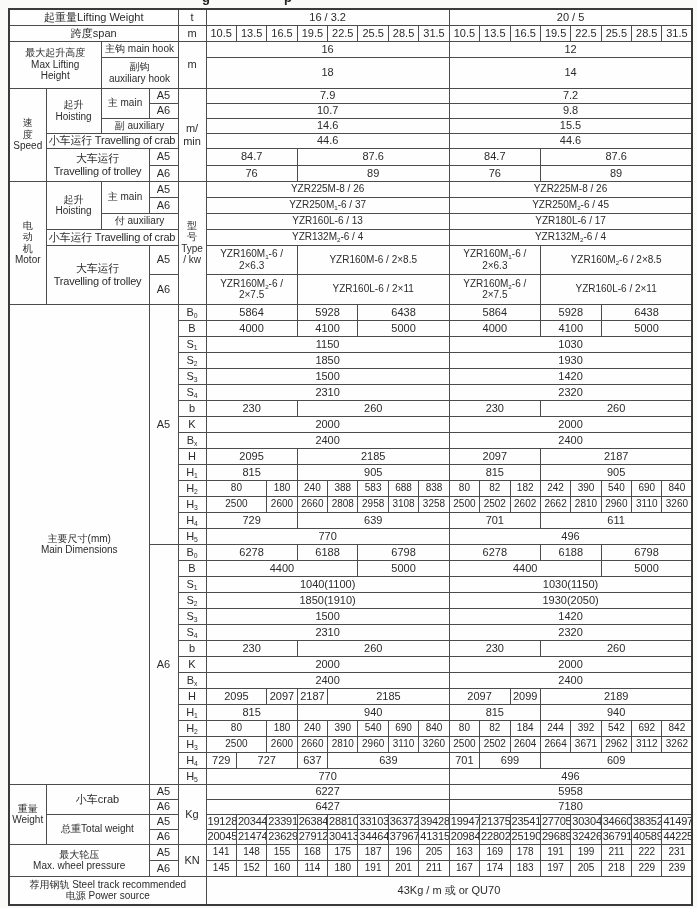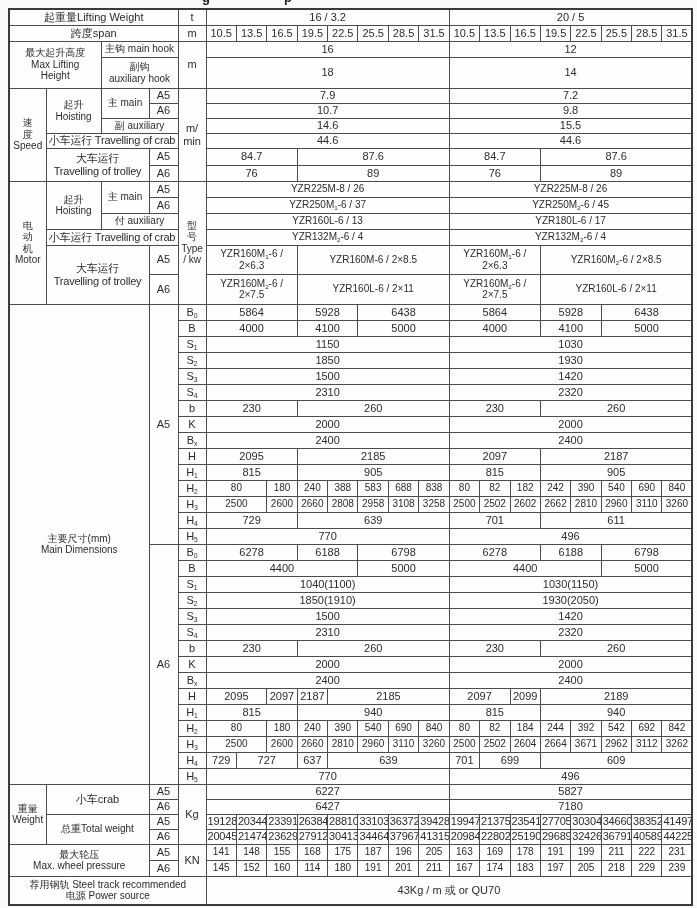--- a/index.html
+++ b/index.html
@@ -435,21 +435,21 @@
         <td>H<sub>5</sub></td>
         <td colspan="8">770</td>
         <td colspan="8">496</td>
       </tr>
       <tr style="height: 15px;">
         <td rowspan="4" class="lb sm">重量<br>Weight</td>
         <td colspan="2" rowspan="2" class="lb">小车crab</td>
         <td>A5</td>
         <td rowspan="4">Kg</td>
         <td colspan="8">6227</td>
-        <td colspan="8">5827</td>
+        <td colspan="8">5958</td>
       </tr>
       <tr style="height: 15px;">
         <td>A6</td>
         <td colspan="8">6427</td>
         <td colspan="8">7180</td>
       </tr>
       <tr style="height: 15px;">
         <td colspan="2" rowspan="2" class="lb sm">总重Total weight</td>
         <td>A5</td>
         <td class="xs">19128</td>

